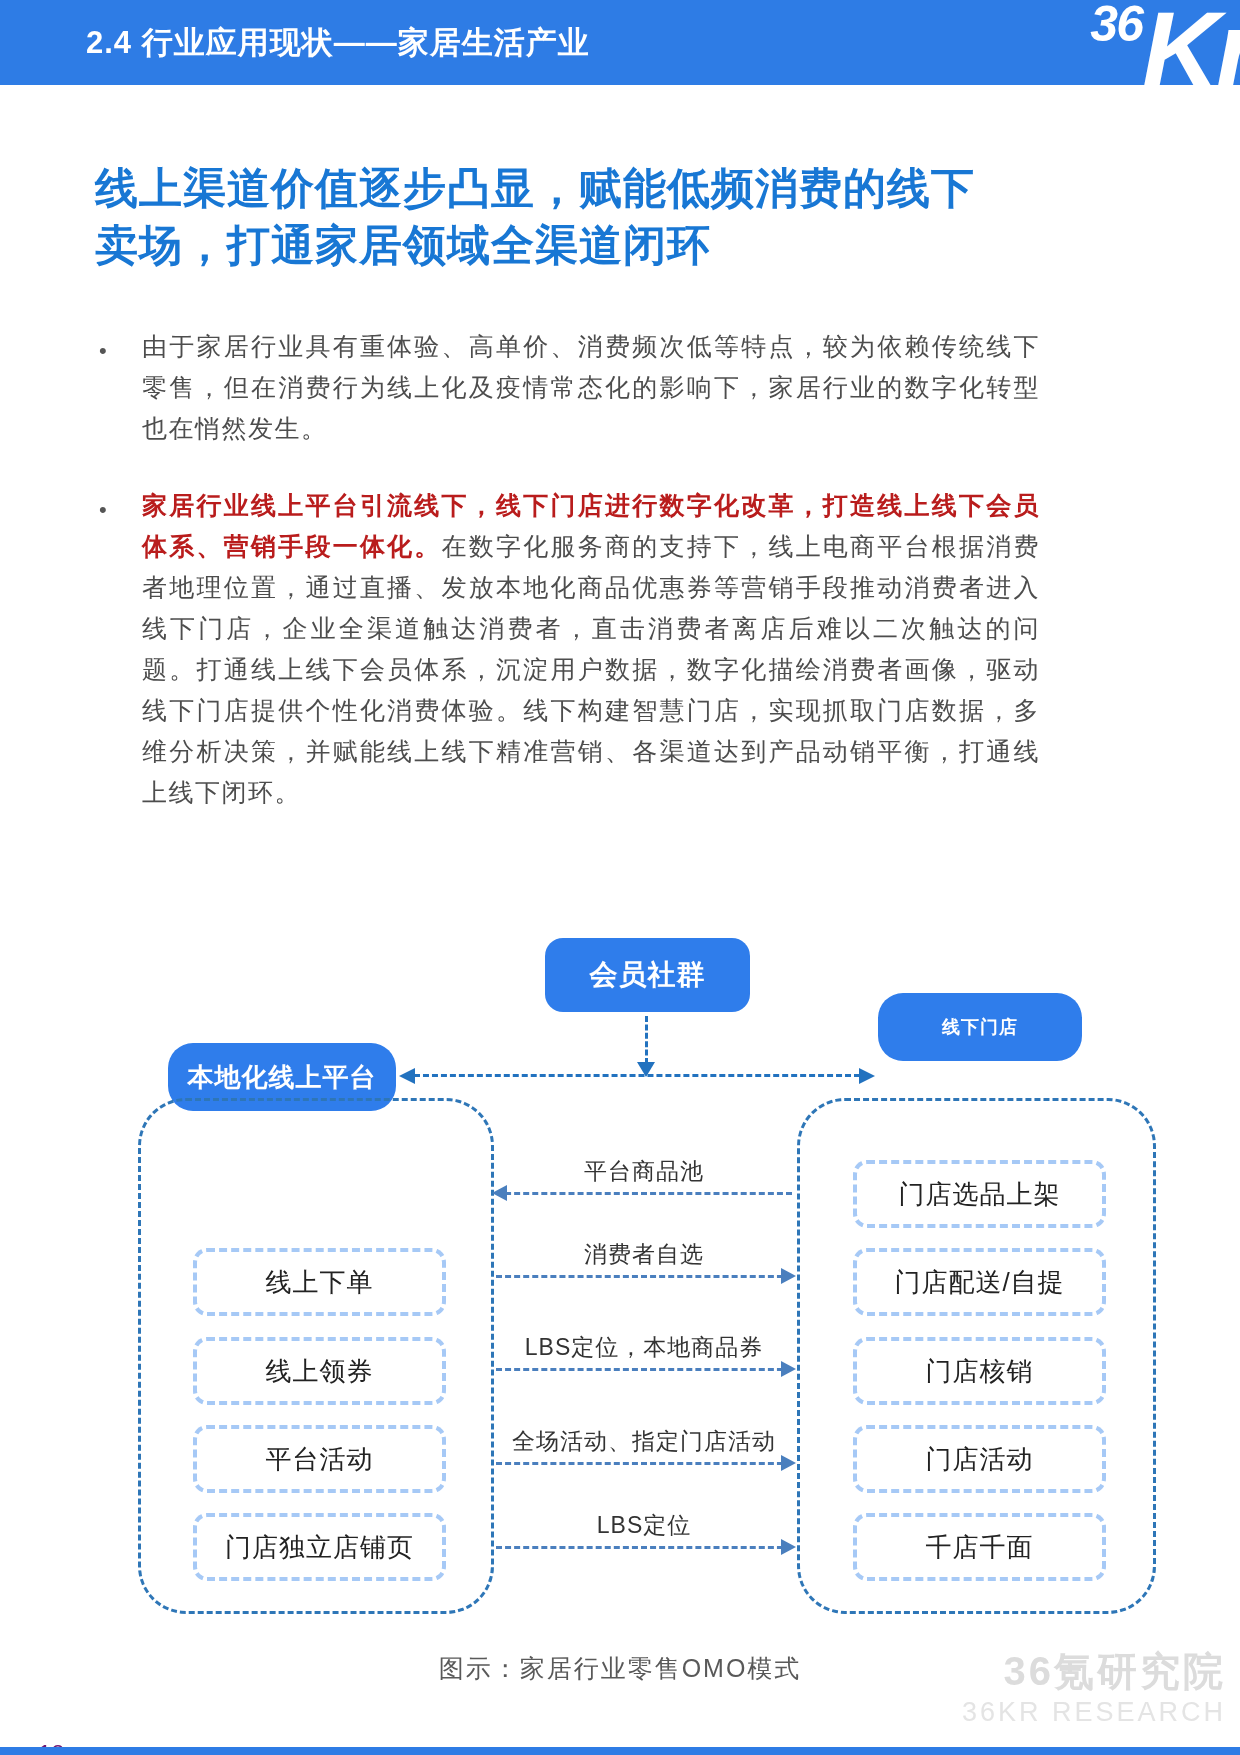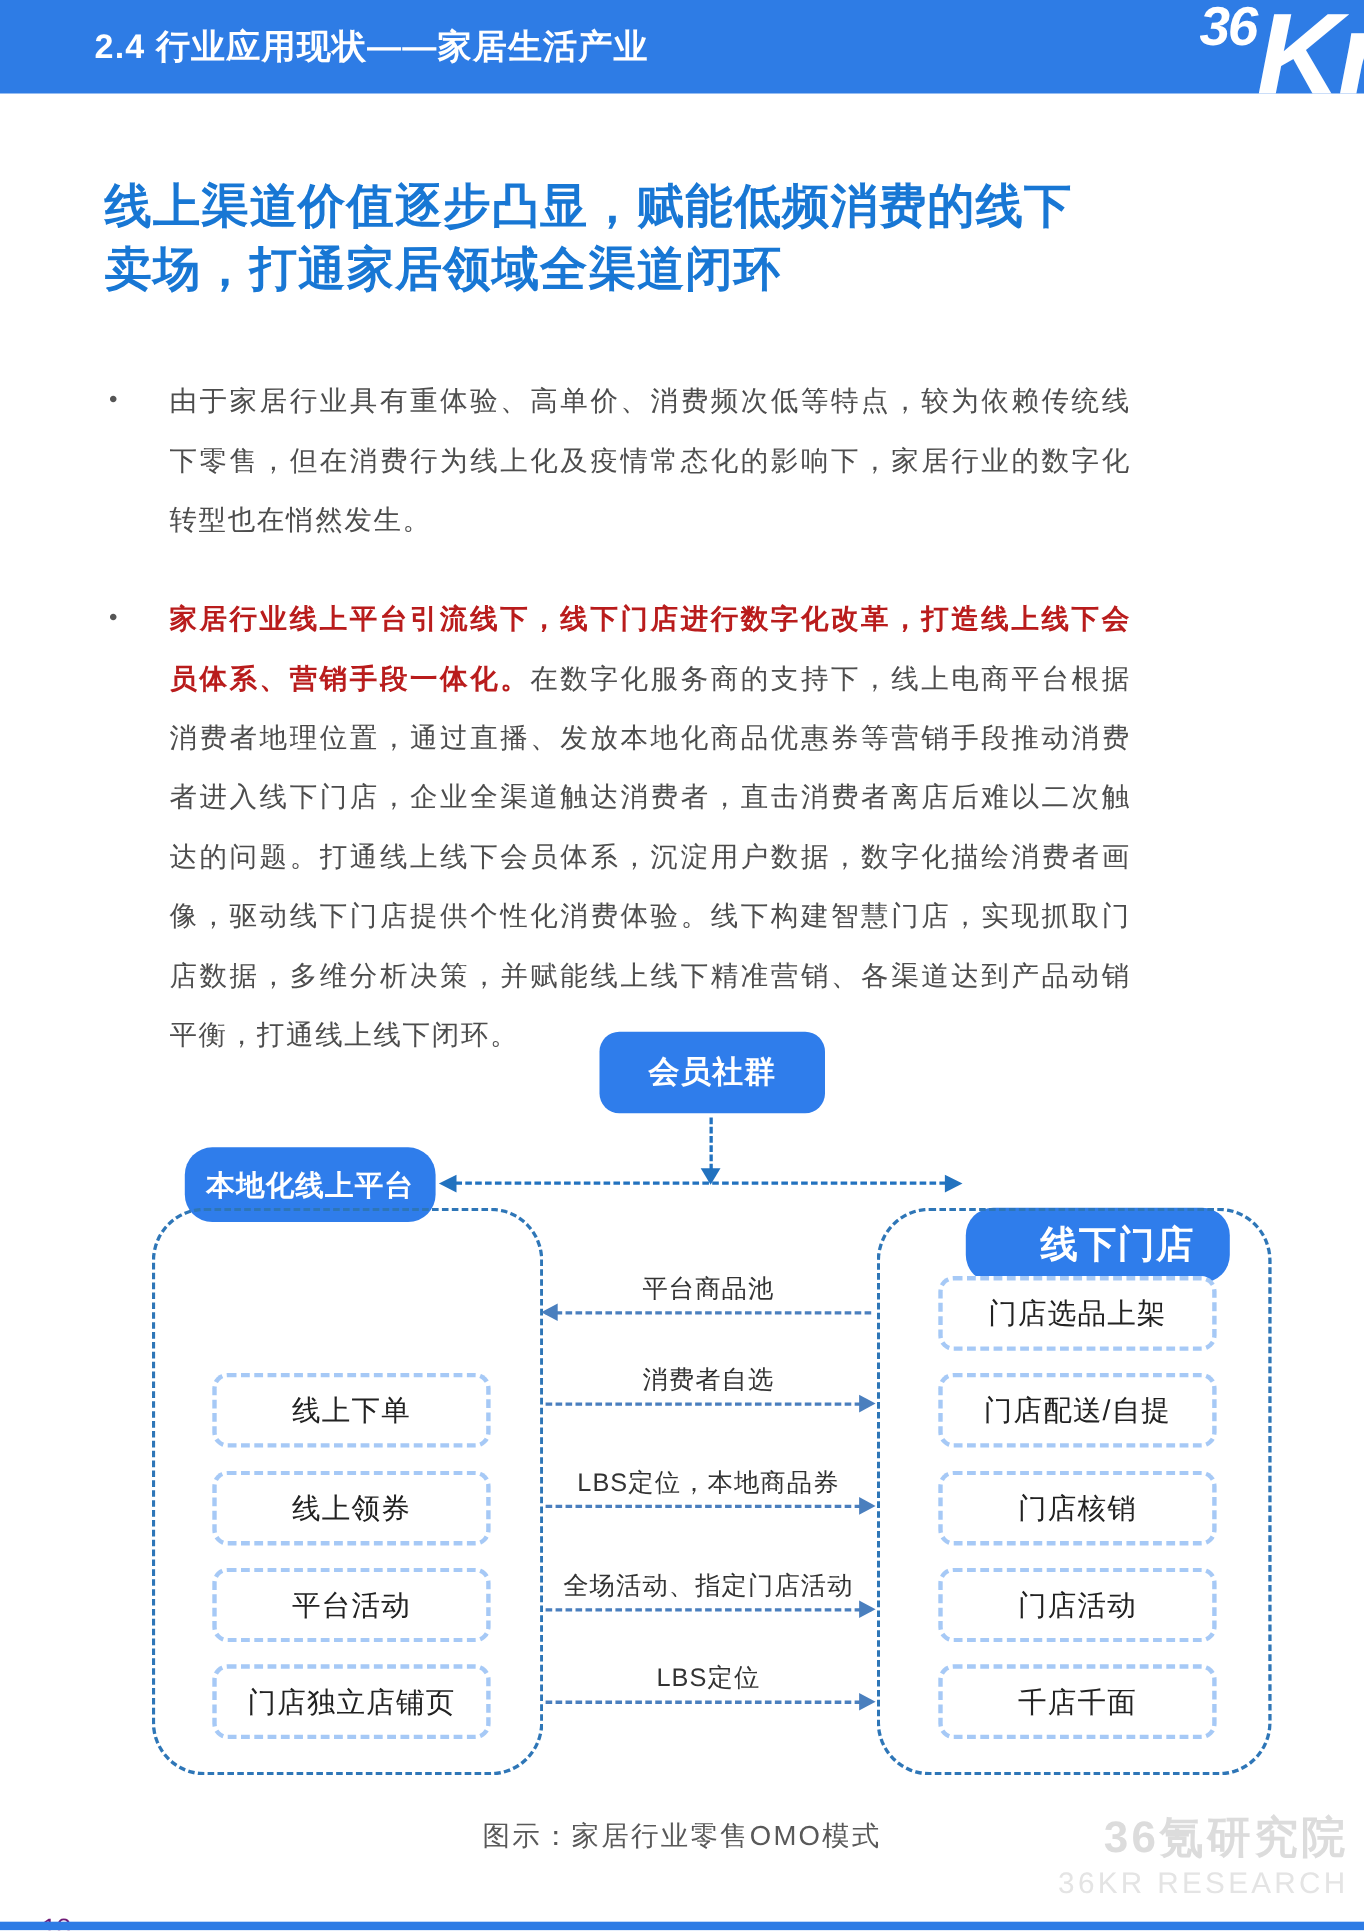--- a/index.html
+++ b/index.html
@@ -16,31 +16,31 @@
 
   
   .title{position:absolute;left:95px;top:160px;width:980px;margin:0;
          color:#1877D4;font-size:43px;font-weight:bold;line-height:57px;letter-spacing:1px;}
   .title span{display:block;}
 
   
   .bullets{position:absolute;left:95px;top:326px;width:945px;}
   .bullet{position:relative;padding-left:47px;margin-bottom:36px;}
   .bullet .dot{position:absolute;left:4px;top:12px;color:#555555;font-size:22px;}
-  .bullet p{margin:12px;color:#4D4D4D;font-size:25px;line-height:54px;letter-spacing:1.5px;
+  .bullet p{margin:0;color:#4D4D4D;font-size:25px;line-height:41px;letter-spacing:1.5px;
             text-align:justify;text-justify:inter-ideograph;}
   .bullet p b{color:#b91c1c;}
 
   
   .diagram{position:absolute;left:0;top:0;width:1240px;height:1301px;pointer-events:none;}
   .node{position:absolute;background:#2F7DEB;color:#ffffff;font-weight:bold;border-radius:25px;
         display:flex;align-items:center;justify-content:center;letter-spacing:1px;}
   .node-top{left:545px;top:938px;width:205px;height:74px;font-size:28px;border-radius:18px;}
   .node-left{left:168px;top:1043px;width:228px;height:68px;font-size:26px;}
-  .node-right{left:878px;top:1098px;width:204px;height:68px;font-size:34px;padding-left:36px;}
+  .node-right{left:878px;top:993px;width:204px;height:68px;font-size:18px;}
 
   .container-box{position:absolute;top:1098px;width:350px;height:510px;
                  border:3px dashed #2E76B7;border-radius:48px;background:transparent;}
   .container-left{left:138px;}
   .container-right{left:797px;width:353px;}
 
   .item{position:absolute;width:245px;height:60px;border:4px dashed #A6C9F6;border-radius:14px;
         background:#ffffff;display:flex;align-items:center;justify-content:center;
         color:#222222;font-size:26px;letter-spacing:1px;}
   .item.l{left:193px;}

